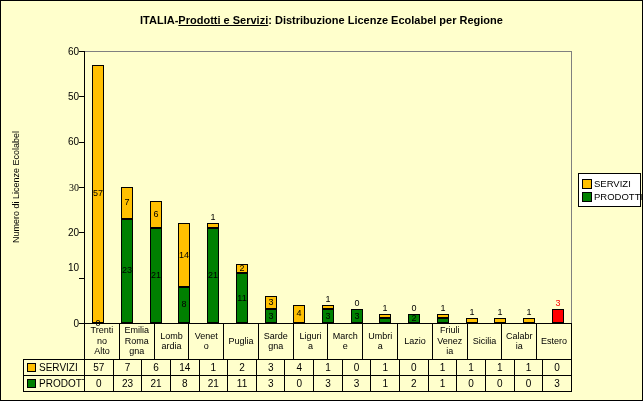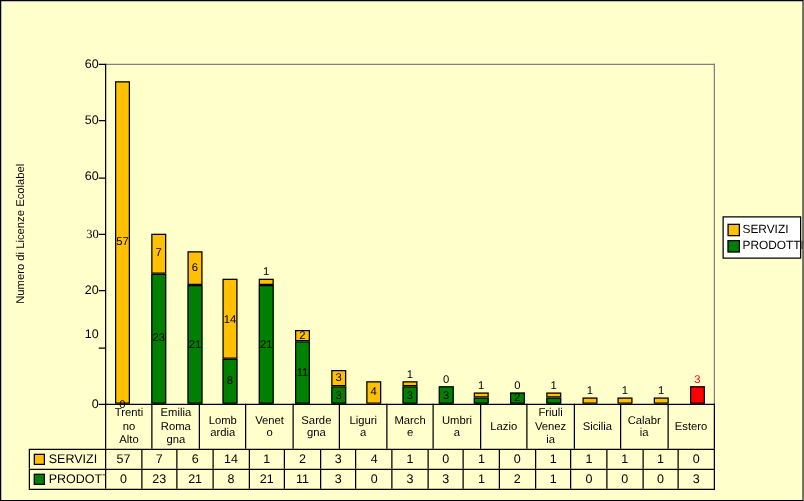--- a/index.html
+++ b/index.html
@@ -65,20 +65,21 @@
     padding-left:3px;
   }
   .legend .item { display:flex; align-items:center; gap:2px; }
   .legend .item .lbl { font-size:9.5px; white-space:nowrap; }
   .legend .key { width:8px; height:8px; }
 </style>
 </head>
 <body>
 
 <div class="canvas">
+  <div class="title"><span>ITALIA-</span><span class="u">Prodotti e Servizi</span><span>: Distribuzione Licenze Ecolabel per Regione</span></div>
 
   <div class="y-title">Numero di Licenze Ecolabel</div>
 
   <div class="axis-top"></div>
   <div class="axis-right"></div>
   <div class="axis-y"></div>
   <div class="axis-x"></div>
 
   <div id="yticks">
       <div class="ytick-label" style="top: 317px;">0</div>
@@ -157,20 +158,21 @@
       <div class="cat-cell">Trenti
 no
 Alto</div>
       <div class="cat-cell">Emilia
 Roma
 gna</div>
       <div class="cat-cell">Lomb
 ardia</div>
       <div class="cat-cell">Venet
 o</div>
+      <div class="cat-cell">Puglia</div>
       <div class="cat-cell">Sarde
 gna</div>
       <div class="cat-cell">Liguri
 a</div>
       <div class="cat-cell">March
 e</div>
       <div class="cat-cell">Umbri
 a</div>
       <div class="cat-cell">Lazio</div>
       <div class="cat-cell">Friuli

